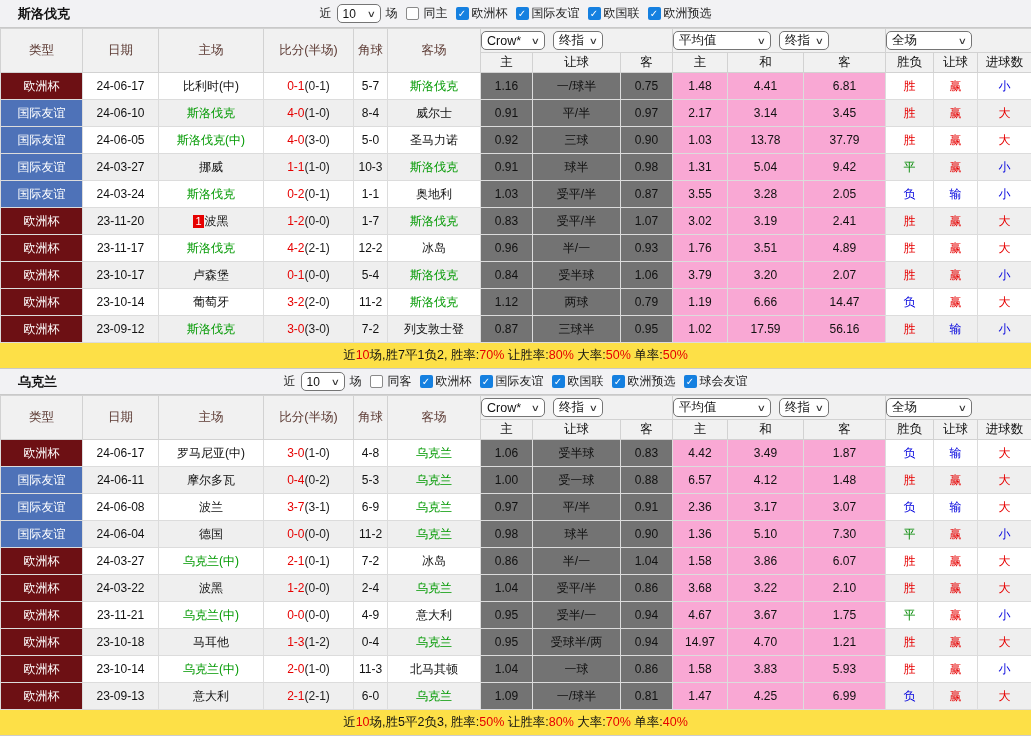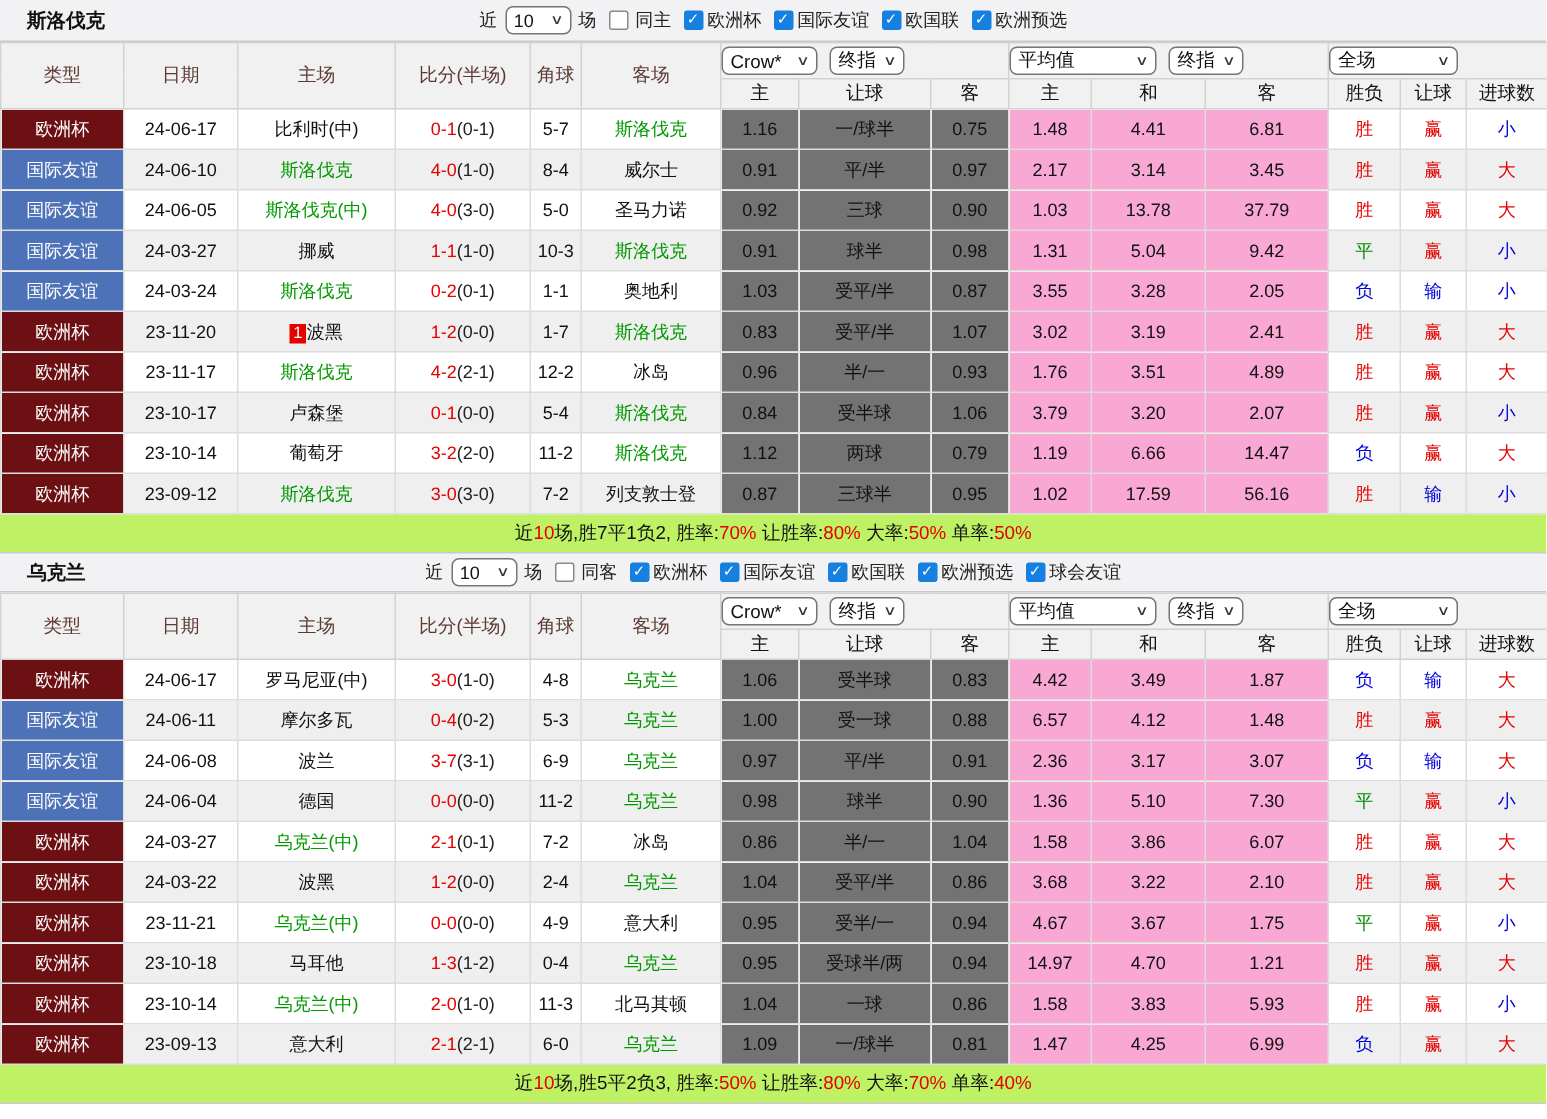--- a/index.html
+++ b/index.html
@@ -43,21 +43,21 @@
   td.t-euro{background:#6d1014;color:#fff;}
   td.t-intl{background:#4e72b8;color:#fff;}
   td.cream{background:#737373;}
   td.lblue{background:#f9a8d4;}
   .team-green{color:#009900;}
   .score-full{color:#e60000;}
   .score-half{color:#222;}
   .badge-red{display:inline-block;background:#e60000;color:#fff;font-size:11px;line-height:13px;padding:0 2px;margin-right:1px;}
   .c-red{color:#e60000;} .c-green{color:#008800;} .c-blue{color:#0000dd;}
 
-  .summary{height:25px;line-height:25px;text-align:center;font-size:12.5px;background:#bef264;}
+  .summary{height:25px;line-height:25px;text-align:center;font-size:12.5px;background:#fde047;}
   .summary .sum-red{color:#e60000;}
   .summary.last{border-bottom:1px solid #ccc;}
 </style>
 </head>
 <body>
 
 <div class="page">
 
 
   <div class="section">

